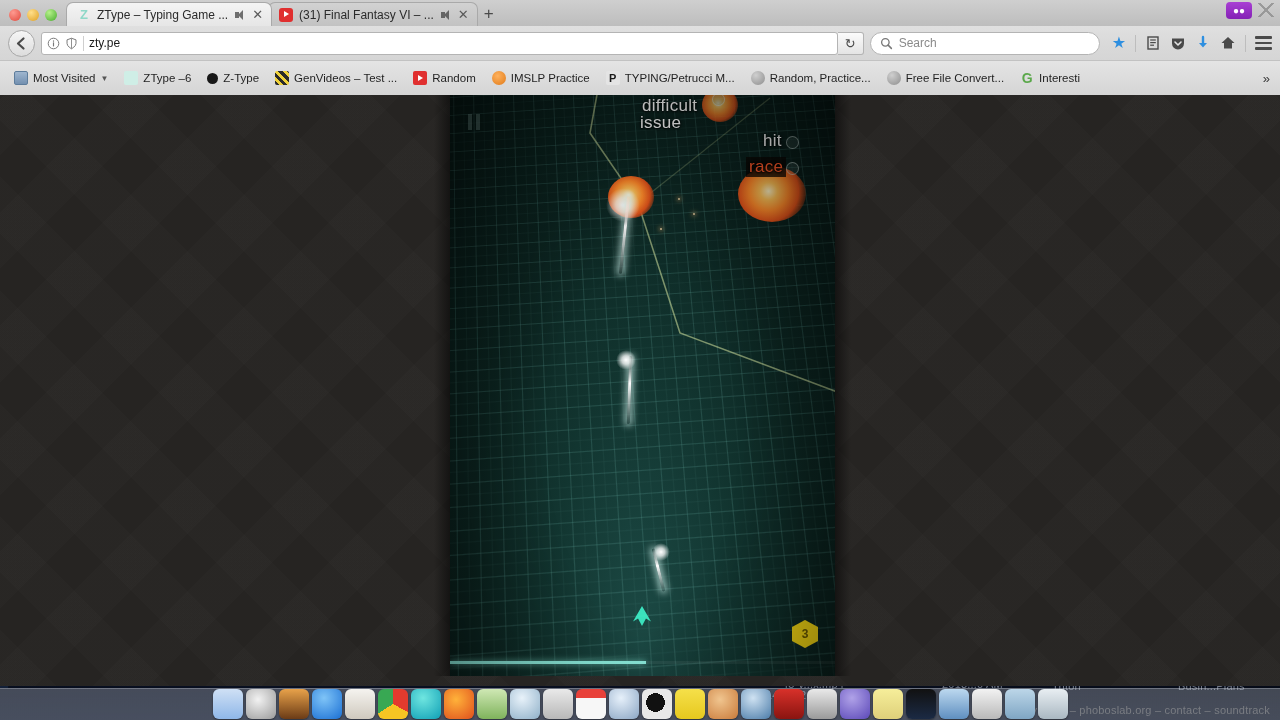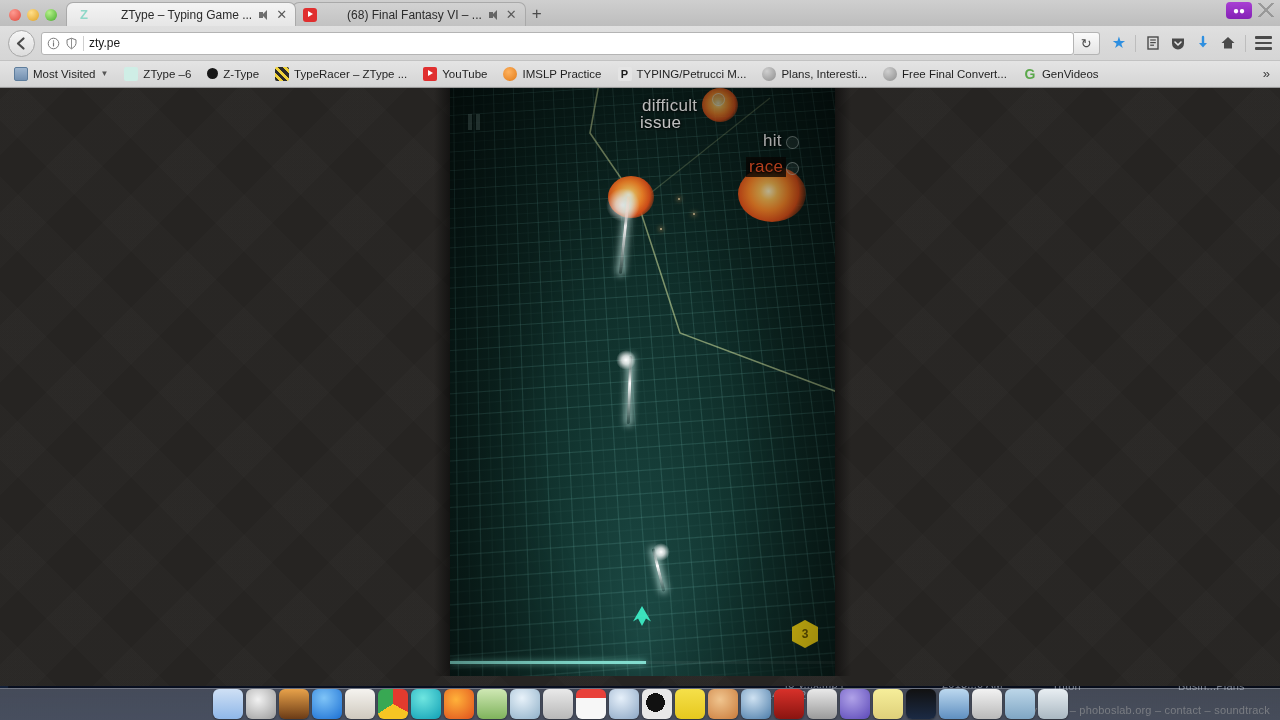--- a/index.html
+++ b/index.html
@@ -77,21 +77,21 @@
   .tab{
     position:relative; height:24px; display:flex; align-items:center; gap:6px;
     padding:0 8px 0 10px; min-width:60px;
     font-size:12px; color:#2b2b2b; white-space:nowrap;
     border-top-left-radius:7px; border-top-right-radius:7px;
     border:1px solid #a9a9a9; border-bottom:none;
     margin-right:-4px;
   }
   .tab.active{ background:linear-gradient(180deg,#f4f4f4,#e6e6e6); z-index:3; }
   .tab.inactive{ background:linear-gradient(180deg,#d2d2d2,#c2c2c2); z-index:2; }
-  .tab .label{ max-width:150px; overflow:hidden; text-overflow:ellipsis;margin-left:24px; }
+  .tab .label{ max-width:150px; overflow:hidden; text-overflow:ellipsis; }
   .favicon{ width:14px;height:14px; flex:0 0 14px; display:inline-block; }
   .fav-z{
     color:#8fd8c8; font-weight:bold; font-size:13px; line-height:14px; text-align:center;
   }
   .fav-yt{
     background:#e02f2f; border-radius:3px; position:relative;
   }
   .fav-yt:after{
     content:""; position:absolute; left:5px; top:3.5px;
     border-left:5px solid #fff; border-top:3.5px solid transparent; border-bottom:3.5px solid transparent;
@@ -136,21 +136,21 @@
   }
   .navicons{ display:flex; align-items:center; gap:9px; padding-left:6px; }
   .navicons .sep{ width:1px;height:17px;background:#bdbdbd; }
   .star{ color:#2e8fe0; font-size:16px; line-height:1; }
   .ni{ width:16px;height:16px; color:#4a4a4a; }
   .hamb{ display:flex;flex-direction:column;gap:3px; }
   .hamb i{ display:block;width:17px;height:2.5px;background:#4a4a4a;border-radius:1px; }
 
   
   .bookmarks{
-    height:26px; display:flex; align-items:center; gap:0px; padding:0 6px;
+    height:35px; display:flex; align-items:center; gap:0px; padding:0 6px;
     font-size:11.5px; color:#1f1f1f;
     background:linear-gradient(180deg,#e4e4e4,#d5d5d5);
     border-top:1px solid #c2c2c2;
   }
   .bm{ display:flex;align-items:center;gap:5px; padding:2px 8px; white-space:nowrap; }
   .bm .bmicon{ width:14px;height:14px;flex:0 0 14px; border-radius:2px; display:inline-block; }
   .caret{ font-size:8px; color:#555; }
   .chev{ margin-left:auto; color:#3a3a3a; font-size:13px; padding-right:4px; }
 
   
@@ -380,21 +380,21 @@
 
       <div class="tab active">
         <span class="favicon fav-z">Z</span>
         <span class="label">ZType – Typing Game ...</span>
         <span class="spk"></span>
         <span class="tabclose">✕</span>
       </div>
 
       <div class="tab inactive">
         <span class="favicon fav-yt"></span>
-        <span class="label">(68) Final Fantasy VI – ...</span>
+        <span class="label">(31) Final Fantasy VI – ...</span>
         <span class="spk"></span>
         <span class="tabclose">✕</span>
       </div>
 
       <div class="newtab">+</div>
     </div>
 
     <div class="navbar">
       <div class="backbtn">
         <svg width="15" height="15" viewBox="0 0 15 15">
@@ -412,20 +412,27 @@
           <svg class="ico-shield" viewBox="0 0 16 16">
             <path d="M8 1.5 L13.5 3.5 V8 C13.5 11.5 8 14.5 8 14.5 C8 14.5 2.5 11.5 2.5 8 V3.5 Z" fill="none" stroke="#777" stroke-width="1.2"></path>
             <path d="M8 1.8 L8 14.2" stroke="#777" stroke-width="1"></path>
           </svg>
           <span class="urlsep"></span>
           <span>zty.pe</span>
         </div>
         <div class="reload">↻</div>
       </div>
 
+      <div class="searchbar">
+        <svg width="13" height="13" viewBox="0 0 16 16">
+          <circle cx="6.6" cy="6.6" r="4.6" fill="none" stroke="#777" stroke-width="1.6"></circle>
+          <line x1="10" y1="10" x2="14" y2="14" stroke="#777" stroke-width="1.8" stroke-linecap="round"></line>
+        </svg>
+        <span>Search</span>
+      </div>
 
       <div class="navicons">
         <span class="star">★</span>
         <span class="sep"></span>
         <svg class="ni" viewBox="0 0 16 16">
           <rect x="3" y="2" width="10" height="12" fill="none" stroke="#4a4a4a" stroke-width="1.4"></rect>
           <line x1="5.2" y1="5" x2="10.8" y2="5" stroke="#4a4a4a" stroke-width="1.2"></line>
           <line x1="5.2" y1="7.6" x2="10.8" y2="7.6" stroke="#4a4a4a" stroke-width="1.2"></line>
           <line x1="5.2" y1="10.2" x2="9" y2="10.2" stroke="#4a4a4a" stroke-width="1.2"></line>
         </svg>
@@ -462,51 +469,51 @@
         <span>ZType –6</span>
       </div>
 
       <div class="bm">
         <span class="bmicon" style="background:#181818;border-radius:50%;width:11px;height:11px;flex:0 0 11px;"></span>
         <span>Z-Type</span>
       </div>
 
       <div class="bm">
         <span class="bmicon" style="background:repeating-linear-gradient(45deg,#2b2b2b 0 3px,#f0d23a 3px 6px);"></span>
-        <span>TypeRacer – ZType ...</span>
+        <span>GenVideos – Test ...</span>
       </div>
 
       <div class="bm">
         <span class="bmicon fav-yt" style="position:relative;"></span>
-        <span>YouTube</span>
+        <span>Random</span>
       </div>
 
       <div class="bm">
         <span class="bmicon" style="background:radial-gradient(circle at 40% 35%,#ffb25e,#e07a18);border-radius:50%;"></span>
         <span>IMSLP Practice</span>
       </div>
 
       <div class="bm">
         <span class="bmicon" style="background:#e4e4e4;color:#1b1b1b;font-size:11px;font-weight:bold;text-align:center;line-height:14px;">P</span>
         <span>TYPING/Petrucci M...</span>
       </div>
 
       <div class="bm">
         <span class="bmicon" style="background:radial-gradient(circle at 35% 30%,#cfcfcf,#8d8d8d);border-radius:50%;"></span>
-        <span>Plans, Interesti...</span>
+        <span>Random, Practice...</span>
       </div>
 
       <div class="bm">
         <span class="bmicon" style="background:radial-gradient(circle at 35% 30%,#cfcfcf,#8d8d8d);border-radius:50%;"></span>
-        <span>Free Final Convert...</span>
+        <span>Free File Convert...</span>
       </div>
 
       <div class="bm">
         <span class="bmicon" style="background:transparent;color:#5aa84a;font-size:14px;font-weight:bold;line-height:14px;text-align:center;">G</span>
-        <span>GenVideos</span>
+        <span>Interesti</span>
       </div>
 
       <span class="chev">»</span>
     </div>
   </div>
 
   <div class="tray">
     <div class="purple">●●</div>
     <div class="grey"></div>
   </div>

